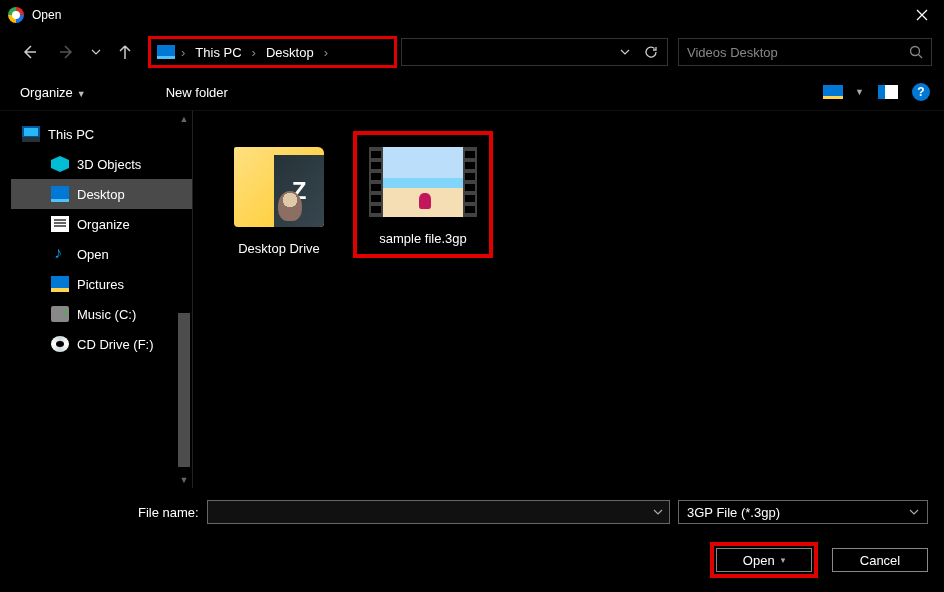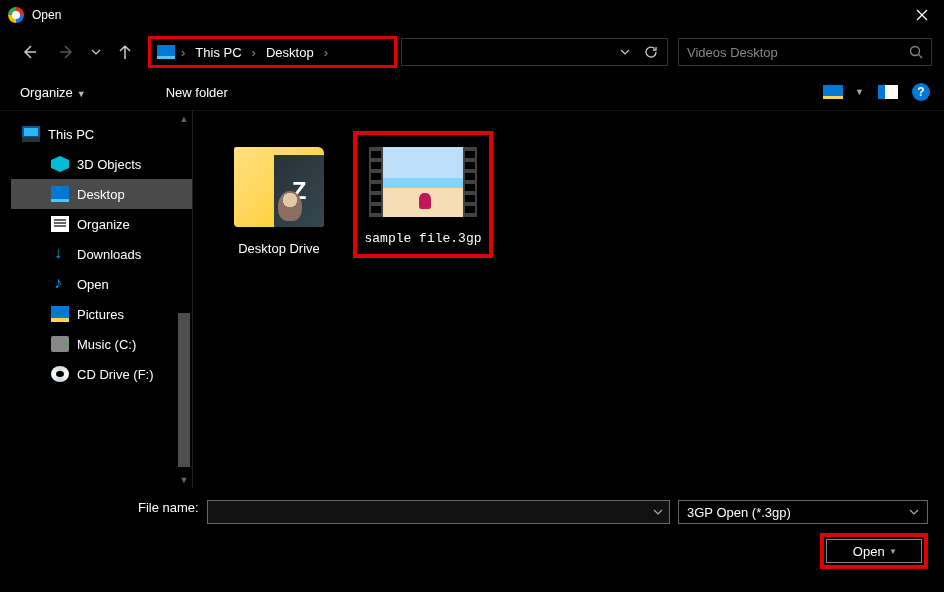--- a/index.html
+++ b/index.html
@@ -185,21 +185,20 @@
   gap: 4px;
 }
 .file-item {
   width: 140px;
   display: flex; flex-direction: column; align-items: center;
   cursor: pointer;
 }
 .file-item.highlighted {
   border: 4px solid #e00000;
   padding: 12px 4px 8px;
-  font-family: Liberation Mono, monospace;
 }
 .file-item:not(.highlighted) { padding: 16px 4px 8px; }
 .folder-thumb {
   width: 90px; height: 80px;
   background: linear-gradient(135deg, #ffe082, #ffca28);
   border-radius: 2px 6px 4px 4px;
   position: relative;
   overflow: hidden;
 }
 .folder-thumb .preview {
@@ -237,22 +236,22 @@
   left: 45%; bottom: 8px; width: 12px; height: 16px;
   background: #c2185b;
   border-radius: 40% 40% 20% 20%;
 }
 .file-label { margin-top: 14px; text-align: center; }
 
 .footer {
   padding: 12px 16px 12px;
 }
 .fn-row {
-  display: flex; align-items: flex-start; gap: 8px;
-  margin-bottom: 9px;
+  display: flex; align-items: center; gap: 8px;
+  margin-bottom: 18px;
 }
 .fn-label { margin-left: 122px; }
 .fn-input {
   flex: 1; height: 24px;
   border: 1px solid #666;
   background: #111;
   display: flex; align-items: center; justify-content: flex-end;
   padding: 0 6px; color: #aaa;
 }
 .ft-select {
@@ -369,24 +368,20 @@
           <div class="ti-icon ic-3d"></div>
           <span>3D Objects</span>
         </div>
         <div class="tree-item child selected">
           <div class="ti-icon ic-desktop"></div>
           <span>Desktop</span>
         </div>
         <div class="tree-item child">
           <div class="ti-icon ic-docs"></div>
           <span>Organize</span>
-        </div>
-        <div class="tree-item child">
-          <div class="ti-icon ic-downloads"></div>
-          <span>Downloads</span>
         </div>
         <div class="tree-item child">
           <div class="ti-icon ic-music"></div>
           <span>Open</span>
         </div>
         <div class="tree-item child">
           <div class="ti-icon ic-pictures"></div>
           <span>Pictures</span>
         </div>
         <div class="tree-item child">
@@ -443,27 +438,30 @@
 <div class="footer">
   <div class="fn-row">
     <span class="fn-label">File name:</span>
     <div class="fn-input">
       <span></span>
       <svg width="10" height="6" viewBox="0 0 10 6">
           <path d="M1 1 L5 5 L9 1" stroke="#aaa" stroke-width="1.2" fill="none"></path>
         </svg>
     </div>
     <div class="ft-select">
-      <span>3GP Open (*.3gp)</span>
+      <span>3GP File (*.3gp)</span>
       <svg width="10" height="6" viewBox="0 0 10 6">
           <path d="M1 1 L5 5 L9 1" stroke="#aaa" stroke-width="1.2" fill="none"></path>
         </svg>
     </div>
   </div>
   <div class="btn-row">
     <div class="btn-wrap highlighted">
       <div class="dlg-btn">
         <span>Open</span>
         <span class="caret-sm">▾</span>
       </div>
     </div>
+    <div class="btn-wrap">
+      <div class="dlg-btn">Cancel</div>
+    </div>
   </div>
 </div>
 
 </body></html>

